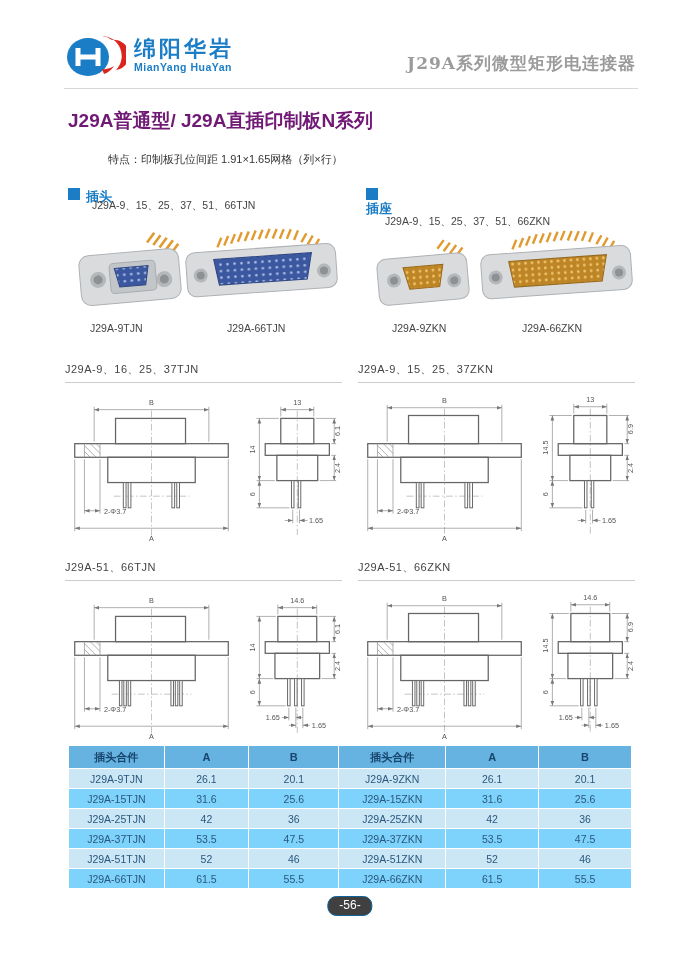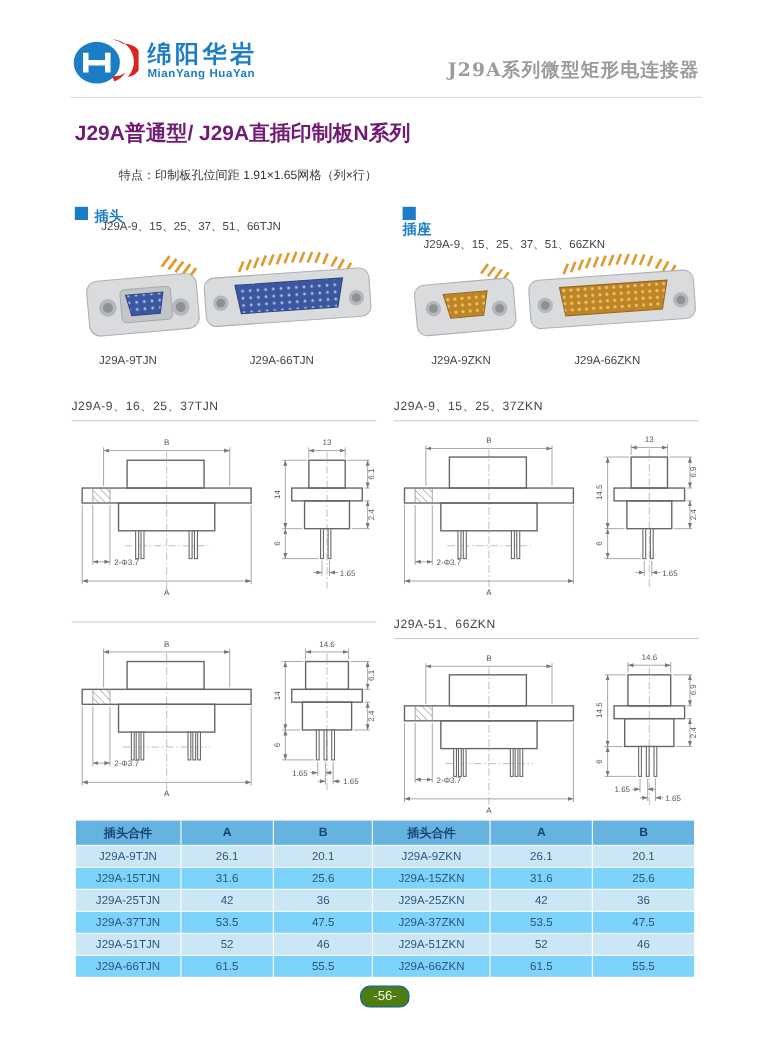--- a/index.html
+++ b/index.html
@@ -44,21 +44,21 @@
 
   
   .spec-table { position:absolute; left:68px; top:745px; width:564px; border-collapse:separate; border-spacing:1.5px; }
   .spec-table th { background:#66b2e0; color:#17466e; font-size:11px; font-weight:bold; height:22px; text-align:center; }
   .spec-table td { font-size:10.5px; color:#2b577d; height:19px; text-align:center; }
   .spec-table tr.odd  td { background:#cbe7f6; }
   .spec-table tr.even td { background:#7dd3fc; }
 
   
   .page-badge { position:absolute; top:896px; left:50%; transform:translateX(-50%);
-                background:#4d7c0f; border:1px solid #0d639c; border-radius:9px;
+                background:#404040; border:1px solid #0d639c; border-radius:9px;
                 color:#fff; font-size:12px; padding:1px 11px 3px; }
 </style>
 </head>
 <body>
 
 <div class="page">
 
   <svg width="0" height="0" style="position:absolute">
     <defs>
       <marker id="mA" markerWidth="9" markerHeight="8" refX="7.5" refY="3.5" orient="auto-start-reverse">
@@ -253,20 +253,21 @@
       <line class="dim" x1="200" y1="94" x2="200" y2="122" marker-start="url(#mA)" marker-end="url(#mA)"></line>
       <text class="dtxt" text-anchor="middle" transform="rotate(-90 195 108)" x="195" y="108">6</text>
       <path class="dim" d="M234.3,124 V138 M241.3,124 V138"></path>
       <line class="dim" x1="226" y1="135" x2="234.3" y2="135" marker-end="url(#mA)"></line>
       <line class="dim" x1="249.5" y1="135" x2="241.3" y2="135" marker-end="url(#mA)"></line>
       <text class="dtxt" x="251" y="138">1.65</text>
     </svg>
   </div>
 
   <div class="draw-block" style="left:65px; top:560px;">
+    <div class="draw-title">J29A-51、66TJN</div>
     <div class="draw-rule"></div>
     <svg class="dwg" width="277" height="156" viewBox="0 0 285 160">
       <line class="cl" x1="89" y1="22" x2="89" y2="152"></line>
       <line class="cl" x1="48" y1="110" x2="130" y2="110"></line>
       <rect class="part" x="52" y="30" width="72" height="26"></rect>
       <rect class="part" x="10" y="56" width="158" height="14"></rect>
       <rect class="part" x="44" y="70" width="90" height="26"></rect>
       <path class="dim" d="M20,56 V70 M36,56 V70 M20,58 l12,12 M20,64 l6,6 M26,56 l10,10 M32,56 l4,4"></path>
       <rect class="pin" x="56" y="96" width="2.6" height="26"></rect>
         <rect class="pin" x="60.5" y="96" width="2.6" height="26"></rect>

